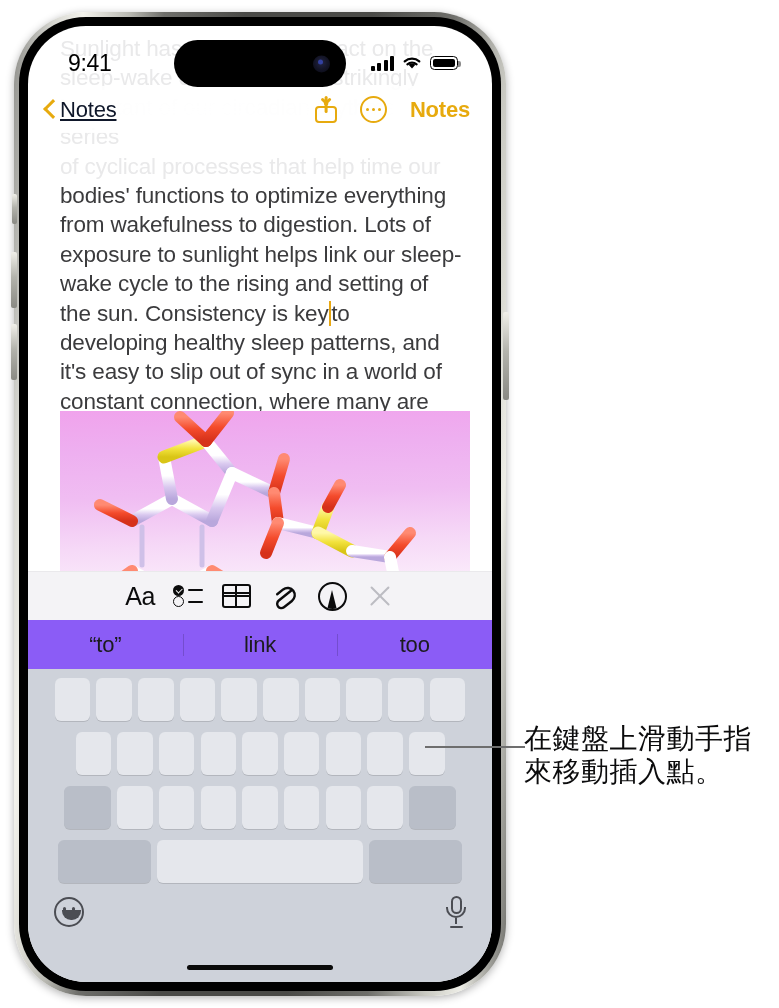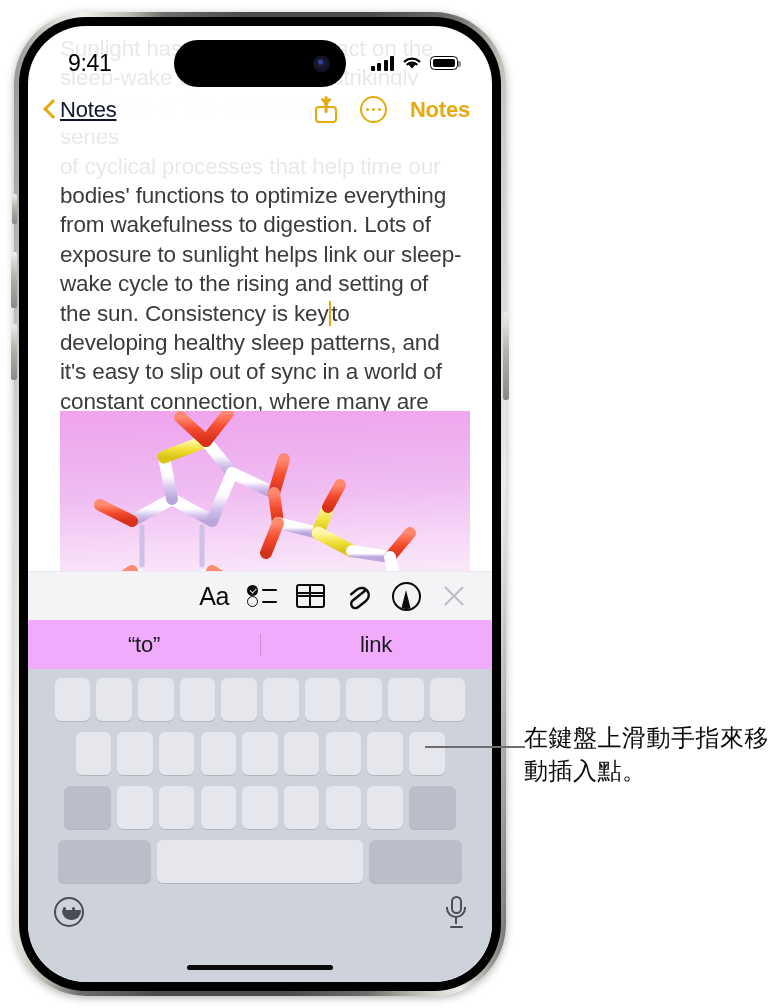--- a/index.html
+++ b/index.html
@@ -130,21 +130,21 @@
     width:27px; height:27px; border:2.6px solid #e7aa0e; border-radius:50%;
     display:flex; align-items:center; justify-content:center; gap:2.6px;
   }
   .icon-more i { width:3.4px; height:3.4px; border-radius:50%; background:#e7aa0e; display:block; }
   .nav-done { font-size:22px; font-weight:bold; color:#e7aa0e; letter-spacing:-.2px; }
 
   
   .edtoolbar {
     position:absolute; left:0; bottom:362px; width:100%; height:49px; z-index:30;
     background:#f4f3f6; display:flex; align-items:center;
-    justify-content:flex-end; padding:0 14px;
+    justify-content:center; padding:0 14px;
     border-top:.5px solid rgba(0,0,0,.04);
   }
   .tb-item { display:flex; align-items:center; justify-content:center; width:48px; height:40px; }
   .tb-aa { font-size:25px; color:#0b0b0c; letter-spacing:-.5px; font-family:"Liberation Sans",sans-serif; }
 
   
   .ic-checklist { position:relative; width:30px; height:22px; }
   .ic-checklist .ck {
     position:absolute; left:0; top:0; width:11px; height:11px; border-radius:50%; background:#0b0b0c;
   }
@@ -183,21 +183,21 @@
   .ic-close { width:26px; height:26px; position:relative; }
   .ic-close::before,.ic-close::after{
     content:''; position:absolute; left:50%; top:50%; width:26px; height:2.2px;
     margin:-1.1px 0 0 -13px; background:#bcbcc2; border-radius:2px;
   }
   .ic-close::before{ transform:rotate(45deg) } .ic-close::after{ transform:rotate(-45deg) }
 
   
   .predbar {
     position:absolute; left:0; bottom:313px; width:100%; height:49px; z-index:30;
-    background:#f0abfc; display:flex; align-items:center;
+    background:#8b5cf6; display:flex; align-items:center;
   }
   .pred {
     flex:1 1 0; text-align:center; font-size:22px; color:#1b1b1d; letter-spacing:-.2px;
     position:relative;
   }
   .pred + .pred::before {
     content:''; position:absolute; left:0; top:50%; margin-top:-11px;
     width:1px; height:22px; background:rgba(0,0,0,.16);
   }
 
@@ -248,21 +248,21 @@
   }
 
   
   .leader {
     position:absolute; left:425px; top:746px; width:100px; height:2px;
     background:#6e6e6e; z-index:60;
   }
   .callout {
     position:absolute; left:524px; top:722px; width:250px; z-index:60;
     font-family:"DejaVu Sans","Liberation Sans",sans-serif;
-    font-size:24px; line-height:33px; color:#0b0b0c; letter-spacing:.5px;
+    font-size:28px; line-height:33px; color:#0b0b0c; letter-spacing:.5px;
   }
 </style>
 </head>
 <body>
 
 <div id="root">
 
   <div class="device">
     <div class="btn-hw btn-silent"></div>
     <div class="btn-hw btn-volup"></div>
@@ -415,20 +415,21 @@
               </span>
           </div>
           <div class="tb-item">
             <span class="ic-close"></span>
           </div>
         </div>
 
         <div class="predbar">
           <div class="pred">“to”</div>
           <div class="pred">link</div>
+          <div class="pred">too</div>
         </div>
 
         <div class="keyboard">
           <div class="krow r1">
             <div class="key k-letter"></div>
             <div class="key k-letter"></div>
             <div class="key k-letter"></div>
             <div class="key k-letter"></div>
             <div class="key k-letter"></div>
             <div class="key k-letter"></div>

